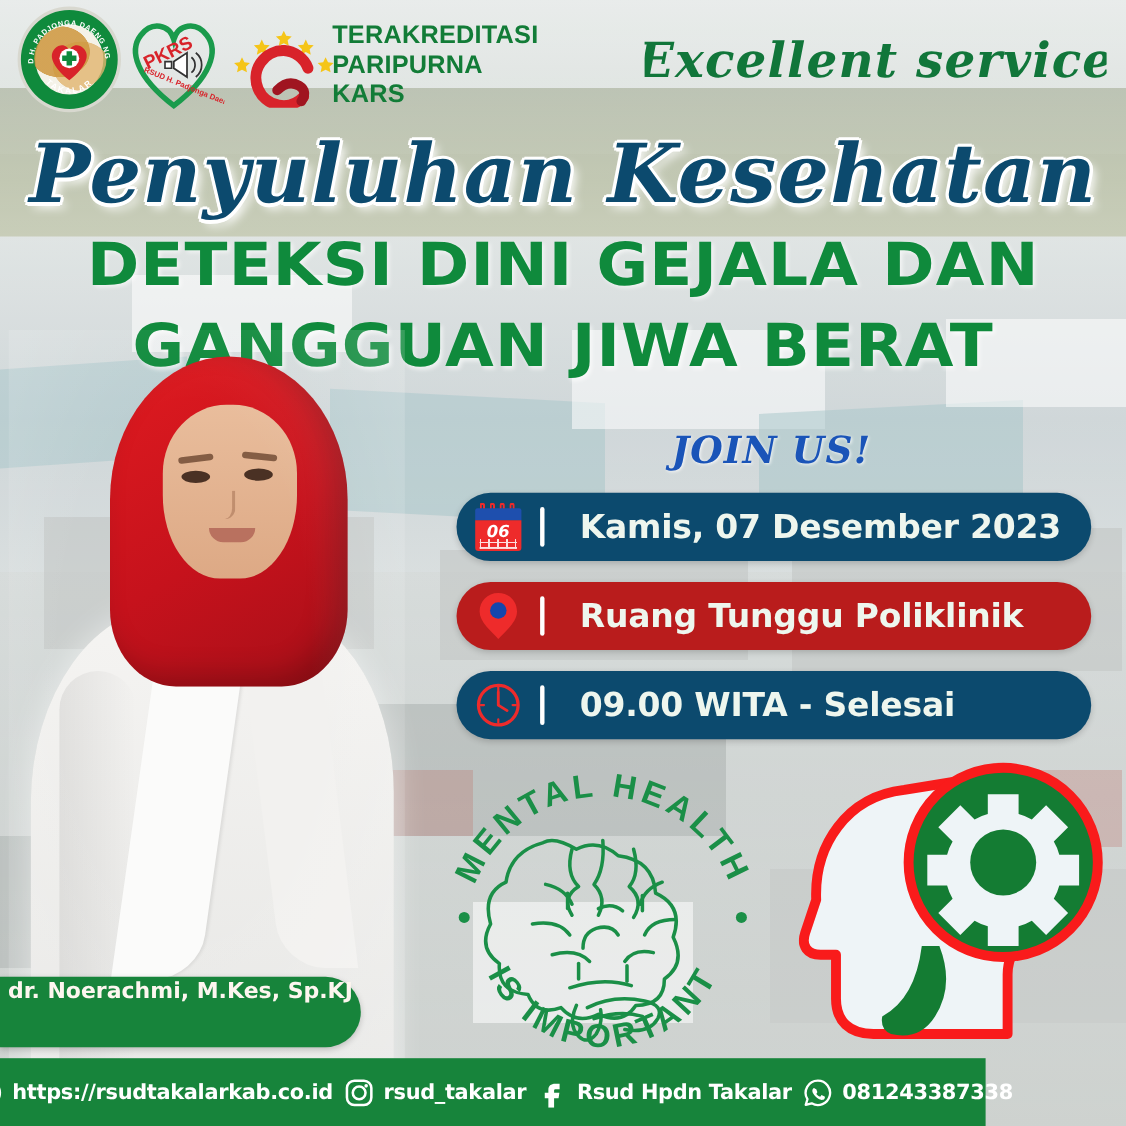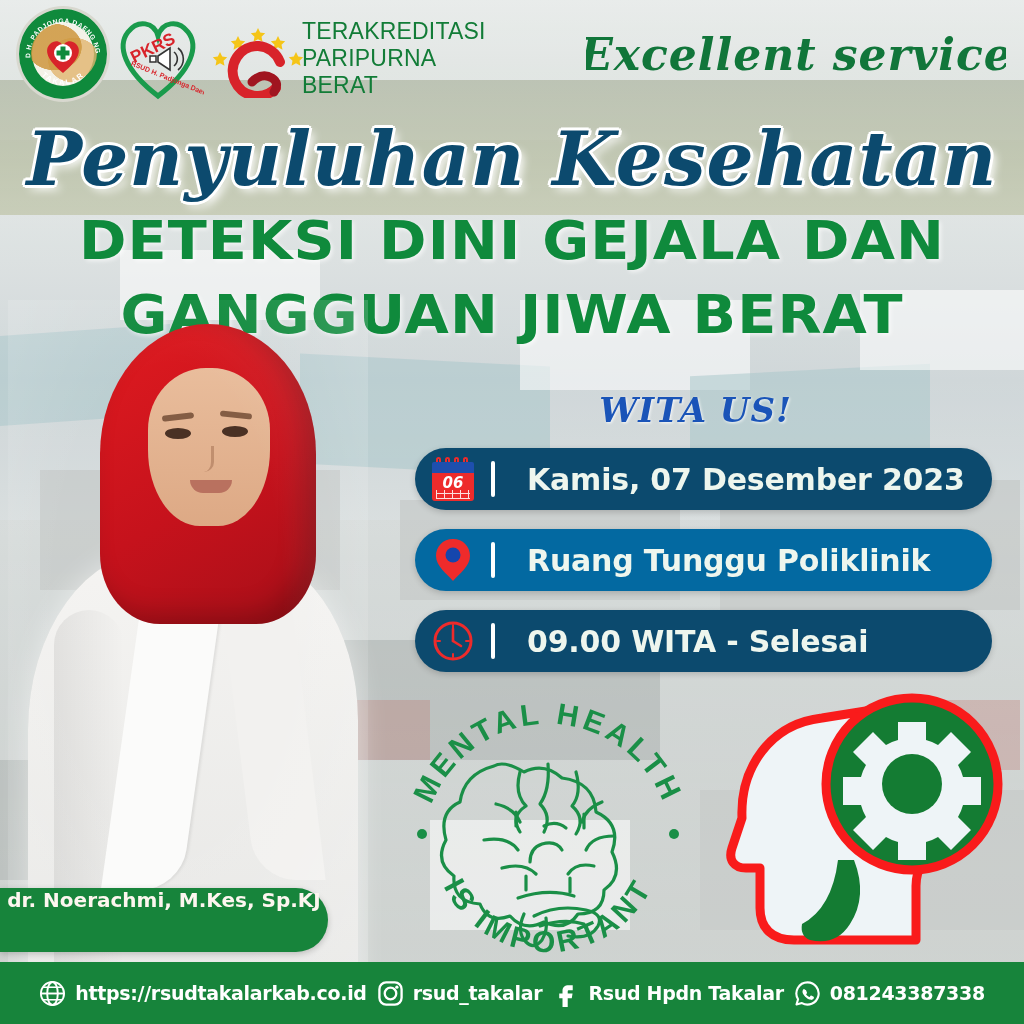--- a/index.html
+++ b/index.html
@@ -70,21 +70,21 @@
     background:
       radial-gradient(ellipse at 35% 40%, rgba(205,150,60,.85) 0 45%, transparent 46%),
       radial-gradient(ellipse at 65% 62%, rgba(225,180,110,.8) 0 42%, transparent 43%);
     border-radius:50%;
   }
 
   .logo-pkrs { position:absolute; left:112px; top:10px; width:92px; height:92px; }
   .logo-kars { position:absolute; left:212px; top:16px; width:92px; height:82px; }
   .kars-text {
     position:absolute; left:302px; top:18px;
-    color:#127c37; font-weight:normal; font-size:23px; line-height:1.18;
+    color:#127c37; font-weight:bold; font-size:23px; line-height:1.18;
     letter-spacing:.2px;
   }
 
   .excellent {
     position:absolute; right:18px; top:14px;
     width:420px; height:82px;
   }
 
   
   .title-script {
@@ -129,21 +129,21 @@
   }
 
   
   .infobar {
     position:absolute; left:415px; width:577px; height:62px;
     border-radius:31px;
     display:flex; align-items:center;
     box-shadow:0 2px 6px rgba(0,0,0,.18);
   }
   .infobar.green { background:#0c4a6e; }
-  .infobar.blue  { background:#0369a1; }
+  .infobar.blue  { background:#b91c1c; }
   .infobar .ico {
     width:76px; height:62px; display:flex; align-items:center; justify-content:center;
     flex:0 0 76px;
   }
   .infobar .divider {
     width:4px; height:36px; background:#ffffff; border-radius:2px; flex:0 0 4px;
   }
   .infobar .txt {
     padding-left:32px; color:#eef6ee;
     font-size:30px; font-weight:bold;
@@ -219,21 +219,21 @@
   
   .mh { position:absolute; left:398px; top:686px; width:300px; height:280px; }
   .mh svg { width:100%; height:100%; }
 
   
   .headgear { position:absolute; left:726px; top:672px; width:280px; height:290px; }
   .headgear svg { width:100%; height:100%; }
 
   
   .footer {
-    position:absolute; left:0; bottom:0; width:1024px; height:62px;
+    position:absolute; left:0; bottom:0; width:896px; height:62px;
     background:#17843b;
     display:flex; align-items:center; justify-content:center; gap:10px;text-align:right;
   }
   .fitem { display:flex; align-items:center; gap:9px; }
   .fitem .lbl {
     color:#fff; font-size:19px; font-weight:bold;
     font-family:"DejaVu Sans", sans-serif; letter-spacing:-.3px; white-space:nowrap;
   }
   .ficon { width:27px; height:27px; flex:0 0 27px; }
 </style>
@@ -315,33 +315,33 @@
         <path d="M84 36 l2.2 4.6 5 .6 -3.7 3.5 1 5 -4.5-2.4 -4.5 2.4 1-5 -3.7-3.5 5-.6z"></path>
       </g>
       <path d="M46 30 a25 25 0 1 0 18 42" fill="none" stroke="#d8232a" stroke-width="10" stroke-linecap="round"></path>
       <path d="M46 30 a25 25 0 0 1 22 16" fill="none" stroke="#d8232a" stroke-width="10" stroke-linecap="round"></path>
       <path d="M40 66 q10 -10 20 -4 q8 5 2 14" fill="none" stroke="#a01520" stroke-width="9" stroke-linecap="round"></path>
     </svg>
 
     <div class="kars-text">
       <div>TERAKREDITASI</div>
       <div>PARIPURNA</div>
-      <div>BERAT</div>
+      <div>KARS</div>
     </div>
 
     <svg class="excellent" viewBox="0 0 420 82">
       <text x="210" y="56" text-anchor="middle" font-family="DejaVu Serif, serif" font-style="italic" font-weight="bold" font-size="44" fill="#11763a" letter-spacing="1">Excellent service</text>
     </svg>
   </div>
 
   <div class="title-script">Penyuluhan Kesehatan</div>
   <div class="subtitle l1">DETEKSI DINI GEJALA DAN</div>
   <div class="subtitle l2">GANGGUAN  JIWA BERAT</div>
 
-  <div class="joinus">WITA US!</div>
+  <div class="joinus">JOIN US!</div>
 
   <div class="infobar green" id="bar-date">
     <div class="ico">
       <div class="cal">
         <div class="ring" style="left:4px;"></div>
         <div class="ring" style="left:13px;"></div>
         <div class="ring" style="left:22px;"></div>
         <div class="ring" style="left:31px;"></div>
         <div class="top"></div>
         <div class="body"></div>

